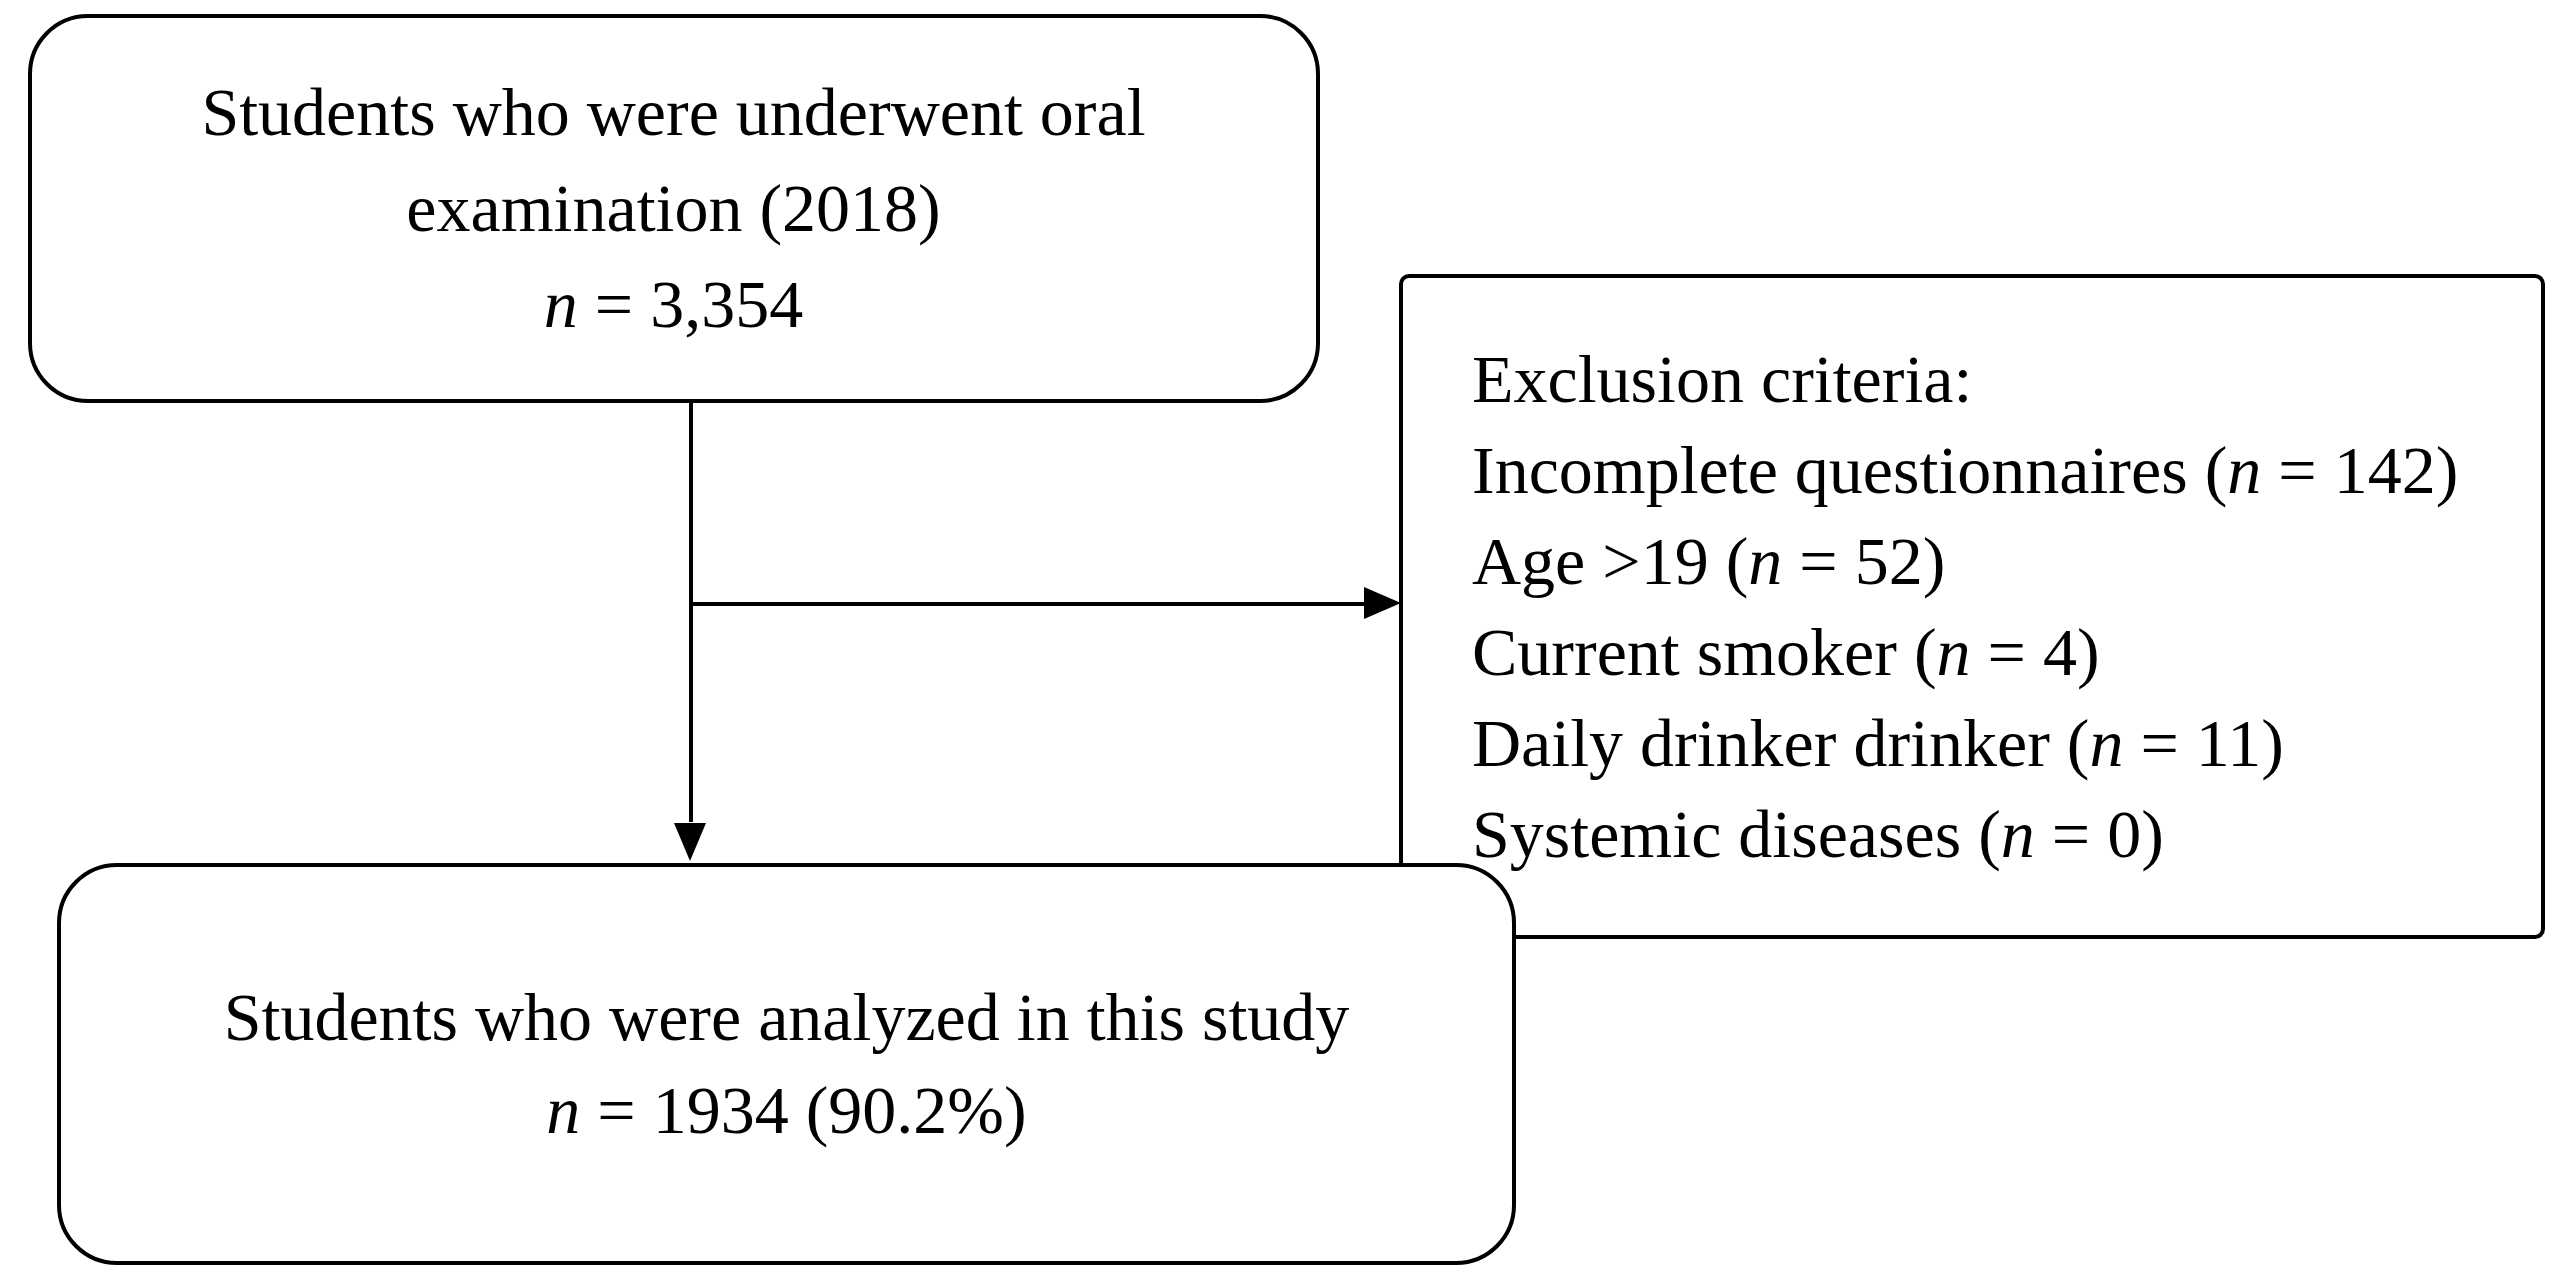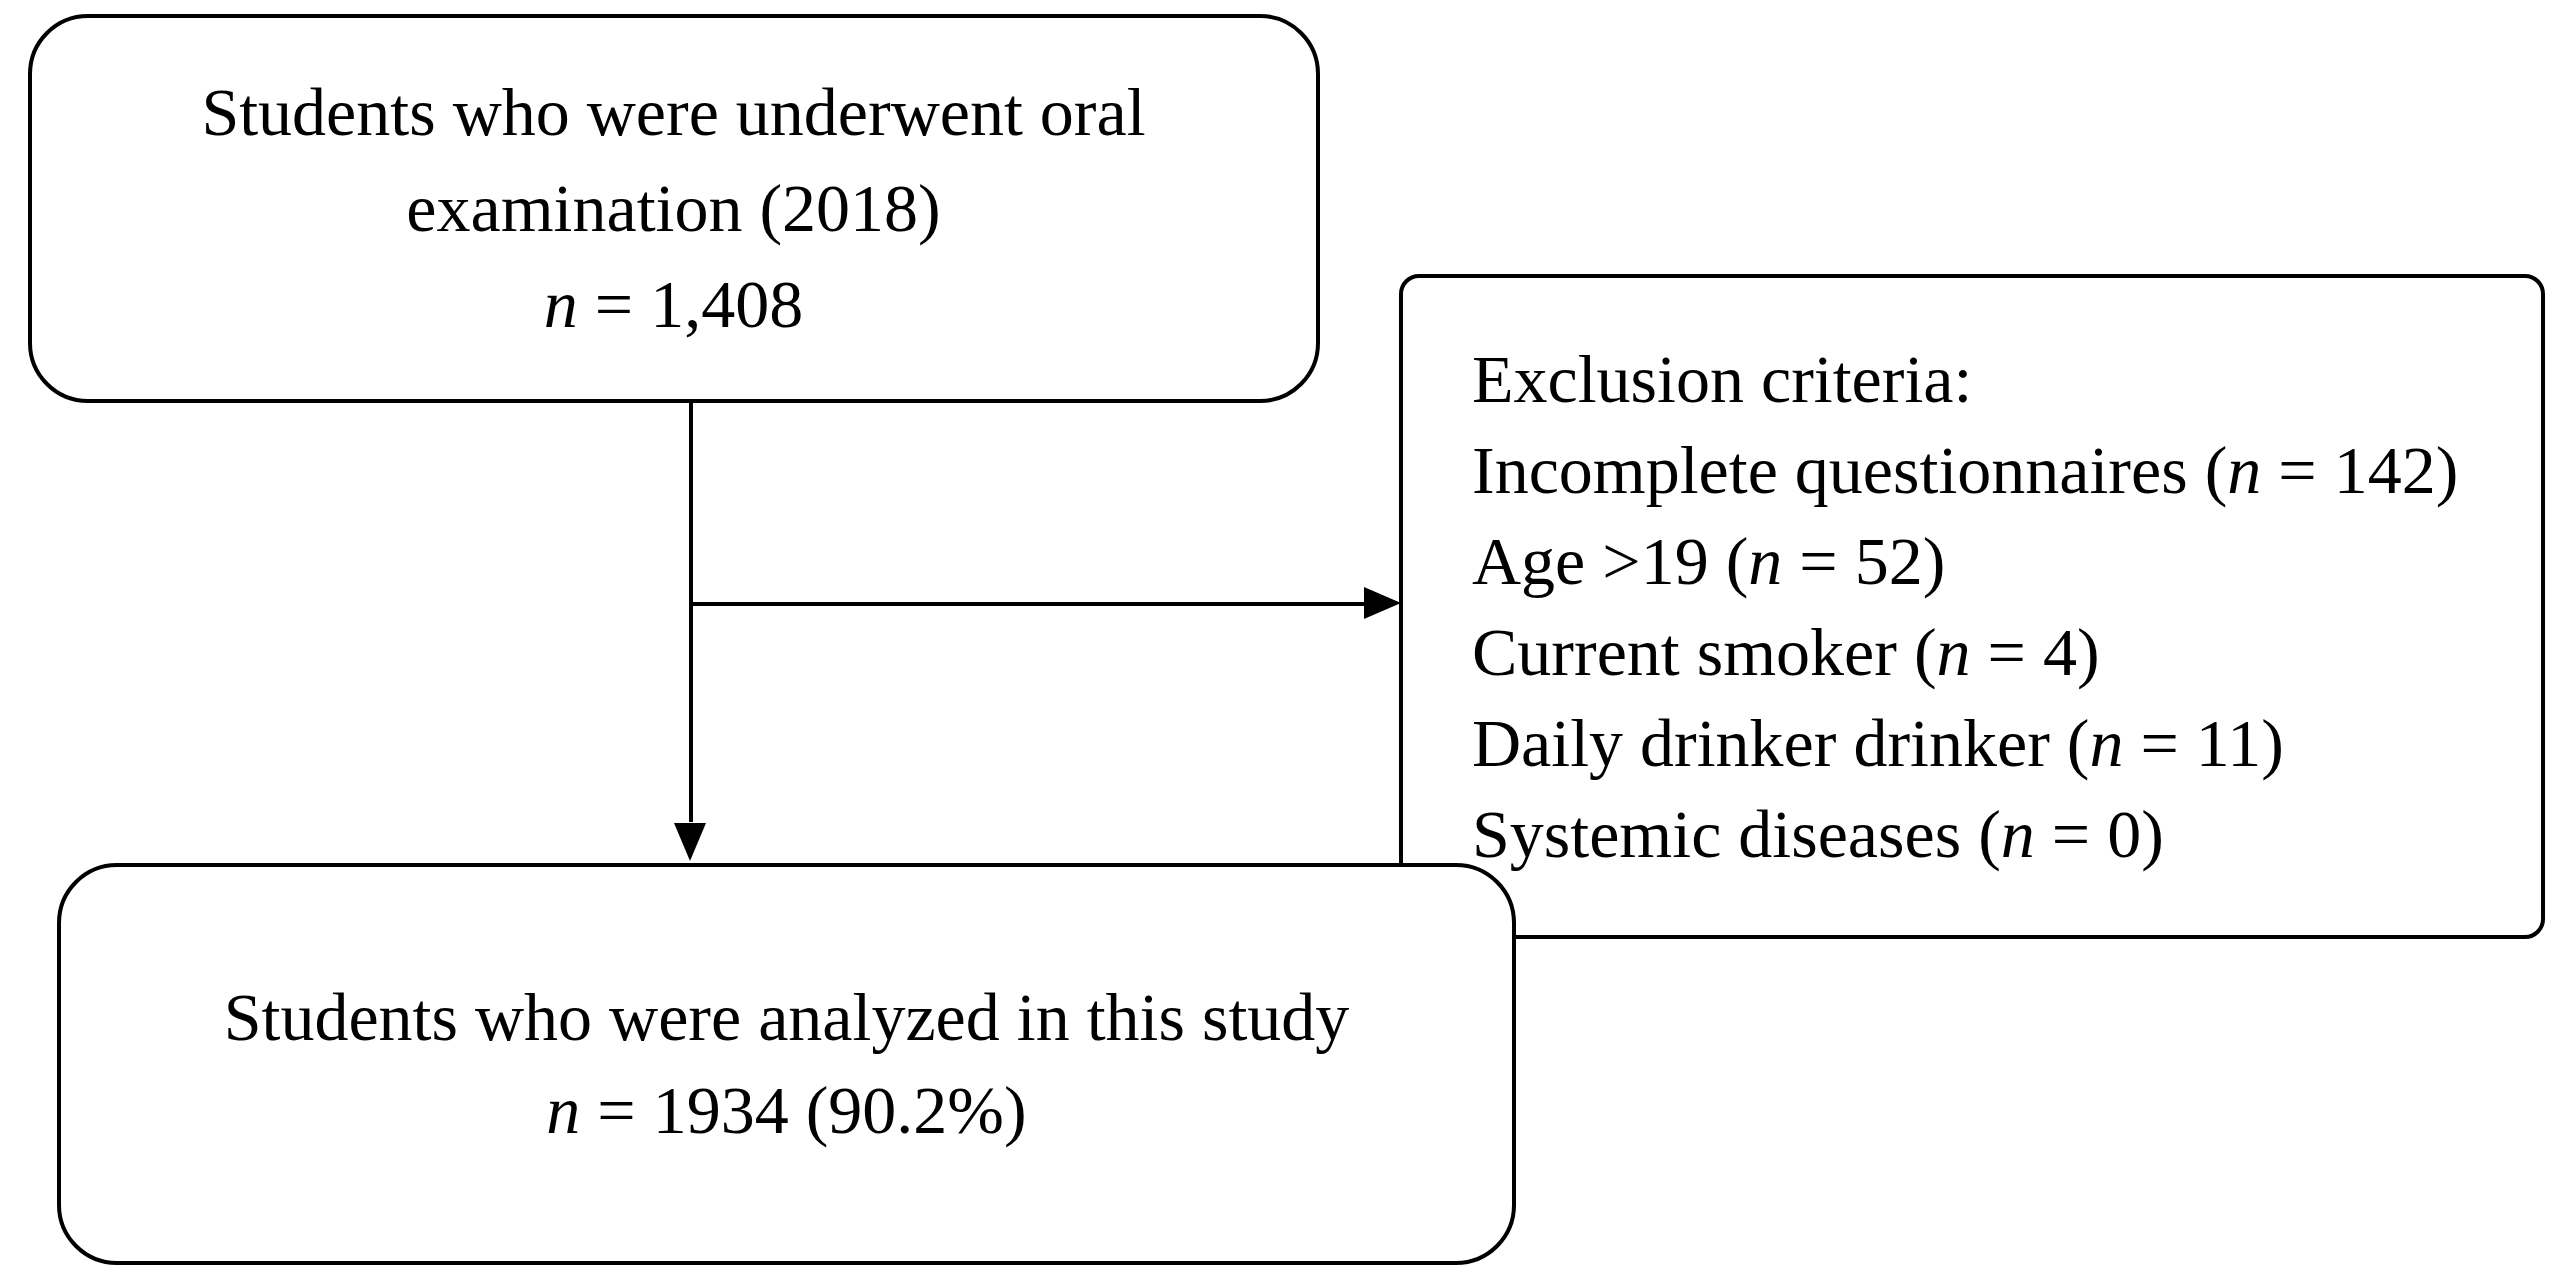--- a/index.html
+++ b/index.html
@@ -37,21 +37,21 @@
     left: 27.5px; top: 13.7px;
     width: 1292px; height: 389px;
     border-radius: 60px;
     text-align: center;
   }
   .top-box .tline { line-height: 96px; }
 
   .excl-box {
     left: 1399px; top: 274px;
     width: 1146px; height: 665px;
-    border-radius: 20px;
+    border-radius: 10px;
     text-align: left;
     padding-left: 69px;
     padding-right: 27.5px;
   }
   .excl-box .tline { line-height: 91px; }
 
   .bottom-box {
     left: 57px; top: 863px;
     width: 1459px; height: 402px;
     border-radius: 60px;
@@ -84,21 +84,21 @@
   }
 </style>
 </head>
 <body>
 
 <div class="canvas">
 
   <div class="box top-box">
     <div class="tline"><span>Students who were underwent oral</span><span class="it"></span><span></span></div>
     <div class="tline"><span>examination (2018)</span><span class="it"></span><span></span></div>
-    <div class="tline"><span></span><span class="it">n</span><span> = 1,408</span></div>
+    <div class="tline"><span></span><span class="it">n</span><span> = 3,354</span></div>
   </div>
 
   <div class="box excl-box">
     <div class="tline"><span>Exclusion criteria:</span><span class="it"></span><span></span></div>
     <div class="tline"><span>Incomplete questionnaires (</span><span class="it">n</span><span> = 142)</span></div>
     <div class="tline"><span>Age &gt;19 (</span><span class="it">n</span><span> = 52)</span></div>
     <div class="tline"><span>Current smoker (</span><span class="it">n</span><span> = 4)</span></div>
     <div class="tline"><span>Daily drinker drinker (</span><span class="it">n</span><span> = 11)</span></div>
     <div class="tline"><span>Systemic diseases (</span><span class="it">n</span><span> = 0)</span></div>
   </div>

